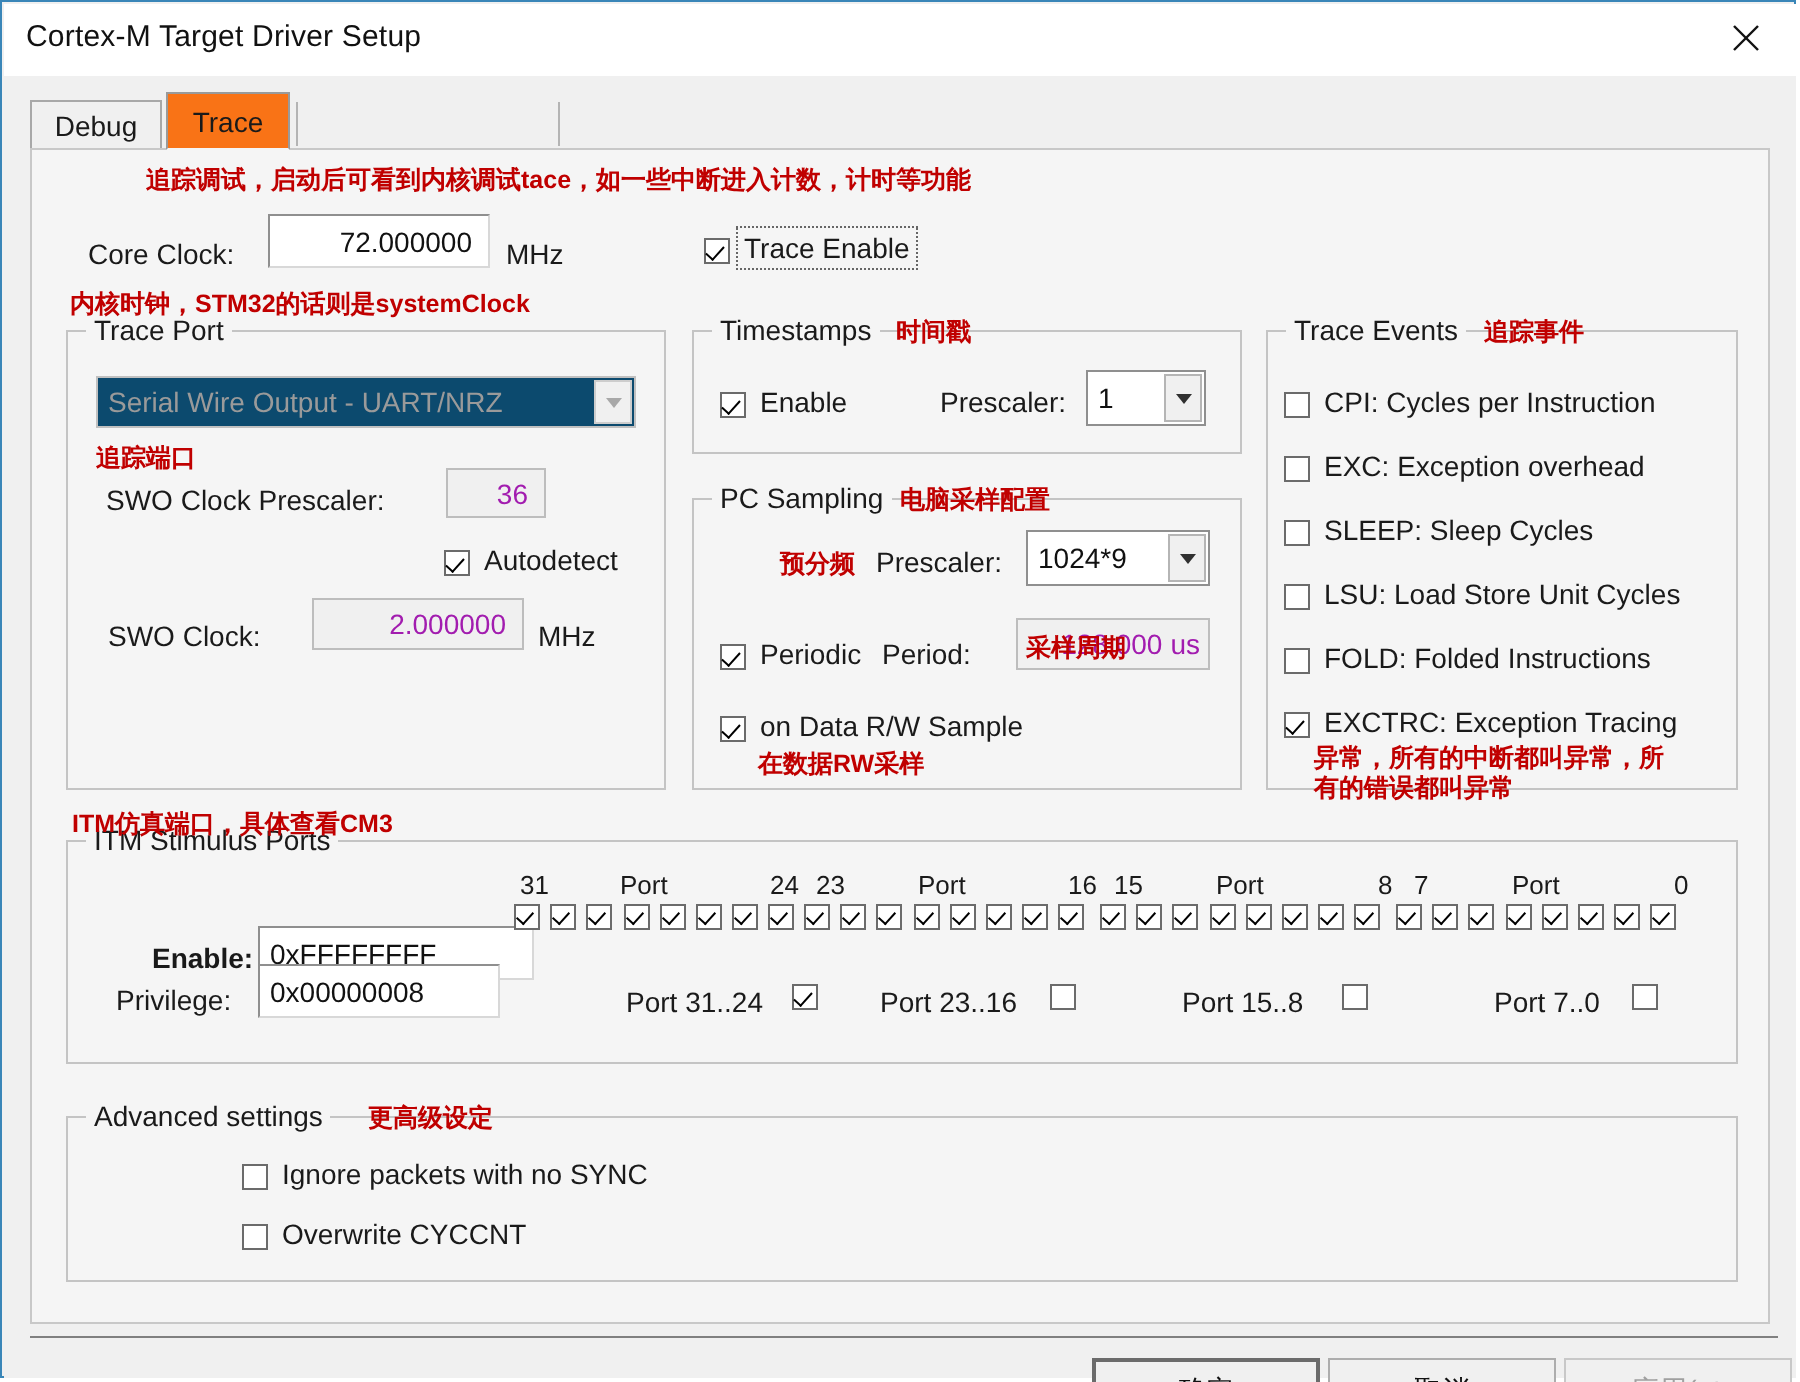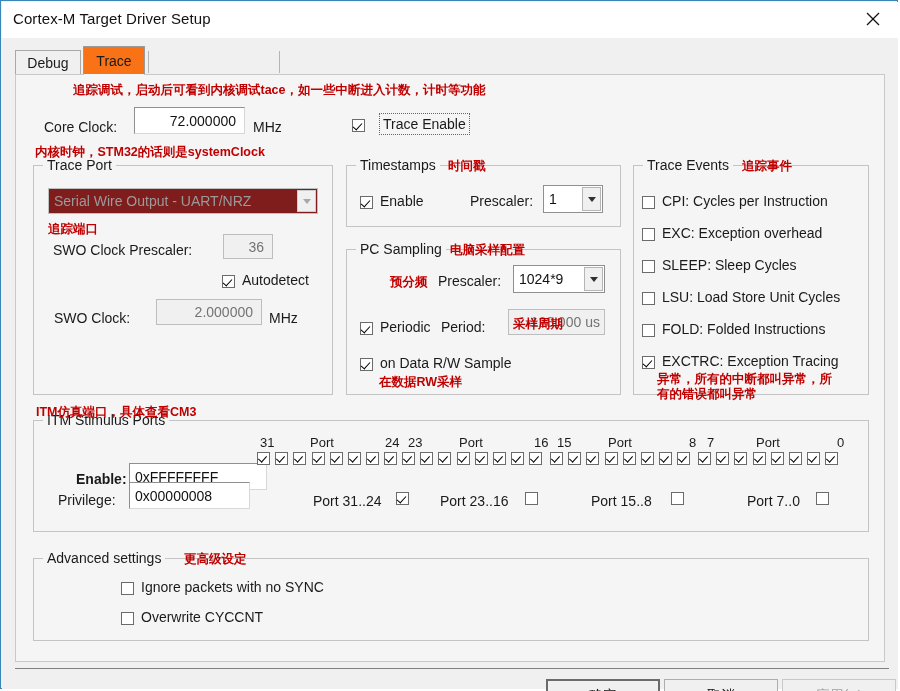--- a/index.html
+++ b/index.html
@@ -126,36 +126,36 @@
     background: #ffffff;
     border: 1px solid #8f8f8f;
     border-right-color: #d8d8d8;
     border-bottom-color: #d8d8d8;
     box-sizing: border-box;
     font-size: 14px;
     display: flex; align-items: center;
     color: #111;
     overflow: hidden;
   }
-  .field.ro { background: #f0f0f0; color: #737373; border-color:#bdbdbd; }
+  .field.ro { background: #f0f0f0; color: #a21caf; border-color:#bdbdbd; }
   .field.right { justify-content: flex-end; padding-right: 8px; }
   .field.left { justify-content: flex-start; padding-left: 5px; }
 
   
   .combo {
     position: absolute;
     background: #ffffff;
     border: 1px solid #8f8f8f;
     box-sizing: border-box;
     font-size: 14px;
     display: flex; align-items: center;
     padding-left: 5px;
     color: #111;
   }
-  .combo.disabled { background:#7f1d1d; color:#9a9a9a; border-color:#c0c0c0; }
+  .combo.disabled { background:#0c4a6e; color:#9a9a9a; border-color:#c0c0c0; }
   .combo .arrowbox {
     position: absolute; right: 1px; top: 1px; bottom: 1px;
     width: 19px;
     background: #f0f0f0;
     border: 1px solid #b5b5b5;
     box-sizing: border-box;
     display: flex; align-items: center; justify-content: center;
   }
   .combo.disabled .arrowbox { background:#f0f0f0; border-color:#cdcdcd; }
   .caret {
@@ -268,21 +268,21 @@
       <div class="lbl" style="left:28px; top:44px;">Core Clock:</div>
       <div class="field right" style="left:118px; top:32px; width:111px; height:27px;">
         <span>72.000000</span>
       </div>
       <div class="lbl" style="left:237px; top:44px;">MHz</div>
 
       <div class="red" style="left:19px; top:70px;">内核时钟，STM32的话则是systemClock</div>
 
       <div class="cbwrap" style="left:336px; top:44px;">
         <div class="cb checked"></div>
-        <div class="cbl focusrect" style="padding:2px 3px; left:17px; top:-5px;margin-left:11px;">Trace Enable</div>
+        <div class="cbl focusrect" style="padding:2px 3px; left:17px; top:-5px;">Trace Enable</div>
       </div>
 
       <div class="group" style="left:17px; top:90px; width:300px; height:230px;">
         <div class="glabel">Trace Port</div>
       </div>
       <div class="combo disabled" style="left:32px; top:113px; width:270px; height:26px;">
         <span>Serial Wire Output - UART/NRZ</span>
         <span class="arrowbox">
             <span class="caret"></span>
           </span>

